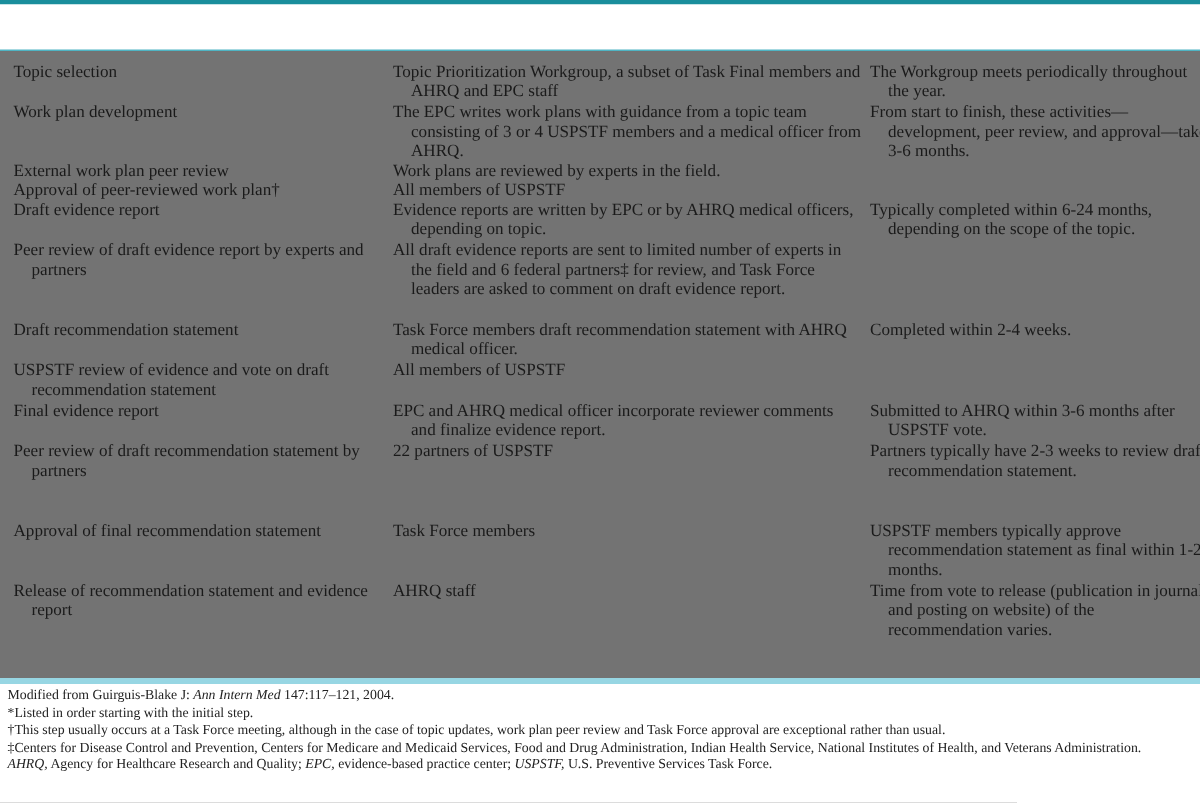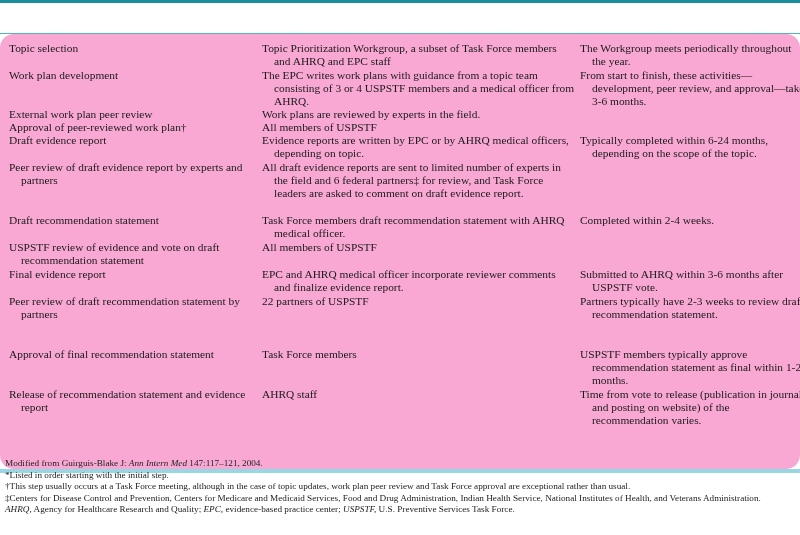--- a/index.html
+++ b/index.html
@@ -4,21 +4,21 @@
 <style>
   html, body { margin:0; padding:0; background:#ffffff; }
   body { width:800px; height:535px; overflow:hidden; position:relative;
          font-family:"Liberation Serif","DejaVu Serif",serif; color:#1a1a1a; }
   .table-wrap { position:absolute; left:0; top:0; width:800px; }
   .top-rule { height:3px; background:#1a8e9c; }
   .header { height:30px; background:#ffffff; position:relative; border-bottom:1.5px solid #4fb4c3; }
   .header span { position:absolute; top:8px; font-family:Liberation Serif, serif;
                  font-size:11.5px; color:#1a8e9c; letter-spacing:0.1px;margin-top:42px; }
   .h-act { left:9px; } .h-resp { left:262px;text-align:center; } .h-time { left:580px; }
-  .body { background:#f9a8d4; padding-top:22px; height:413px; position:relative;border-radius:14px; }
+  .body { background:#737373; padding-top:5px; height:413px; position:relative; }
   .row { position:absolute; left:0; width:800px; font-size:11.4px; line-height:13.2px; }
   .cell { position:absolute; top:0; }
   .c-act { left:9px; width:240px; }
   .c-resp { left:262px; width:300px; }
   .c-time { left:580px; width:215px; }
   .hang { padding-left:12px; text-indent:-12px; }
   .bottom-rule { height:4px; background:#97d6e3; }
   .notes { position:absolute; left:5px; top:458px; width:795px; font-size:9.2px; line-height:11.6px; color:#222; }
   .notes div { white-space:nowrap; }
   .notes .wrap2 { white-space:normal; }
@@ -30,21 +30,21 @@
 <div class="table-wrap">
   <div class="top-rule"></div>
   <div class="header">
     <span class="h-act">Activity*</span>
     <span class="h-resp">Responsible Parties</span>
     <span class="h-time">Completed</span>
   </div>
   <div class="body">
     <div class="row" style="top:8px">
       <div class="cell c-act hang">Topic selection</div>
-      <div class="cell c-resp hang">Topic Prioritization Workgroup, a subset of Task Force members and AHRQ and EPC staff</div>
+      <div class="cell c-resp hang">Topic Prioritization Workgroup, a subset of Task Final members and AHRQ and EPC staff</div>
       <div class="cell c-time hang">The Workgroup meets periodically throughout the year.</div>
     </div>
     <div class="row" style="top:35px">
       <div class="cell c-act hang">Work plan development</div>
       <div class="cell c-resp hang">The EPC writes work plans with guidance from a topic team consisting of 3 or 4 USPSTF members and a medical officer from AHRQ.</div>
       <div class="cell c-time hang">From start to finish, these activities—development, peer review, and approval—take 3-6 months.</div>
     </div>
     <div class="row" style="top:74px">
       <div class="cell c-act hang">External work plan peer review</div>
       <div class="cell c-resp hang">Work plans are reviewed by experts in the field.</div>

